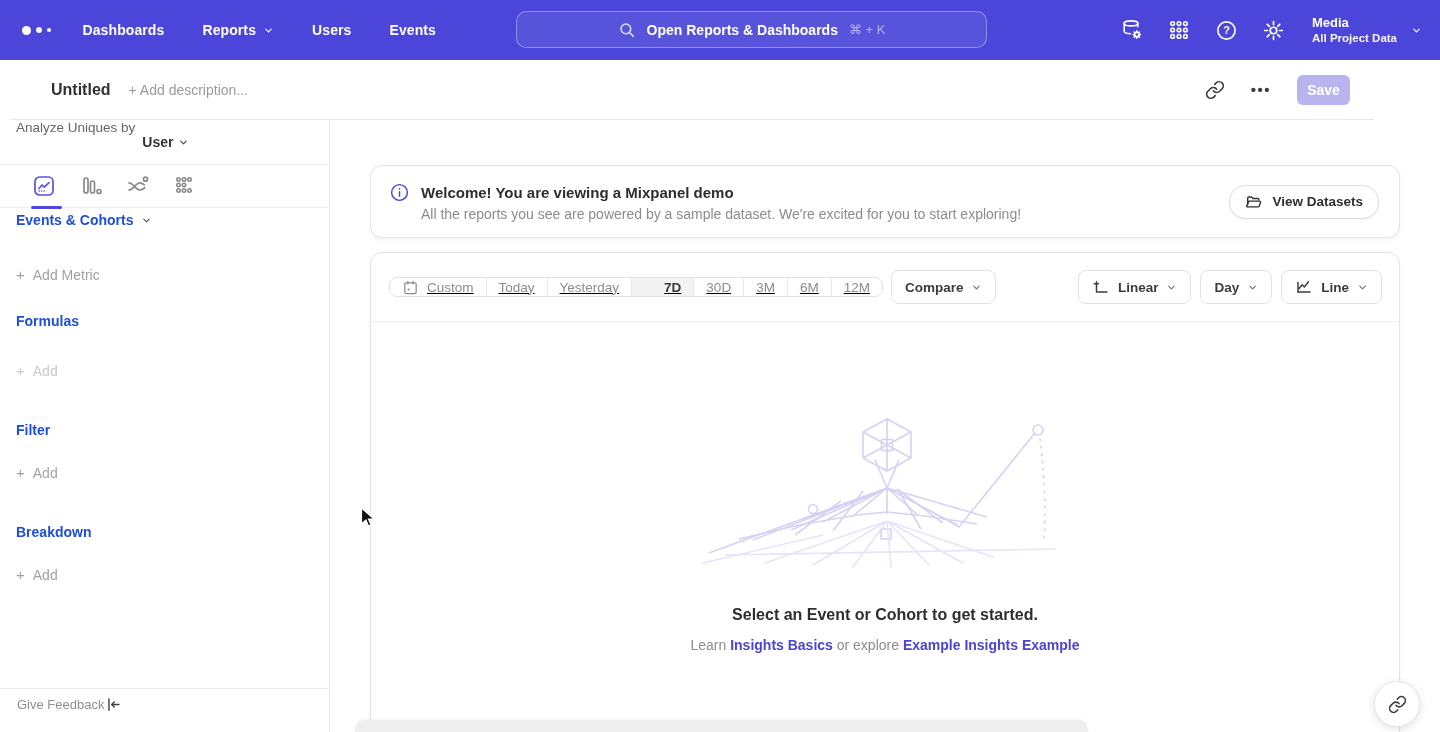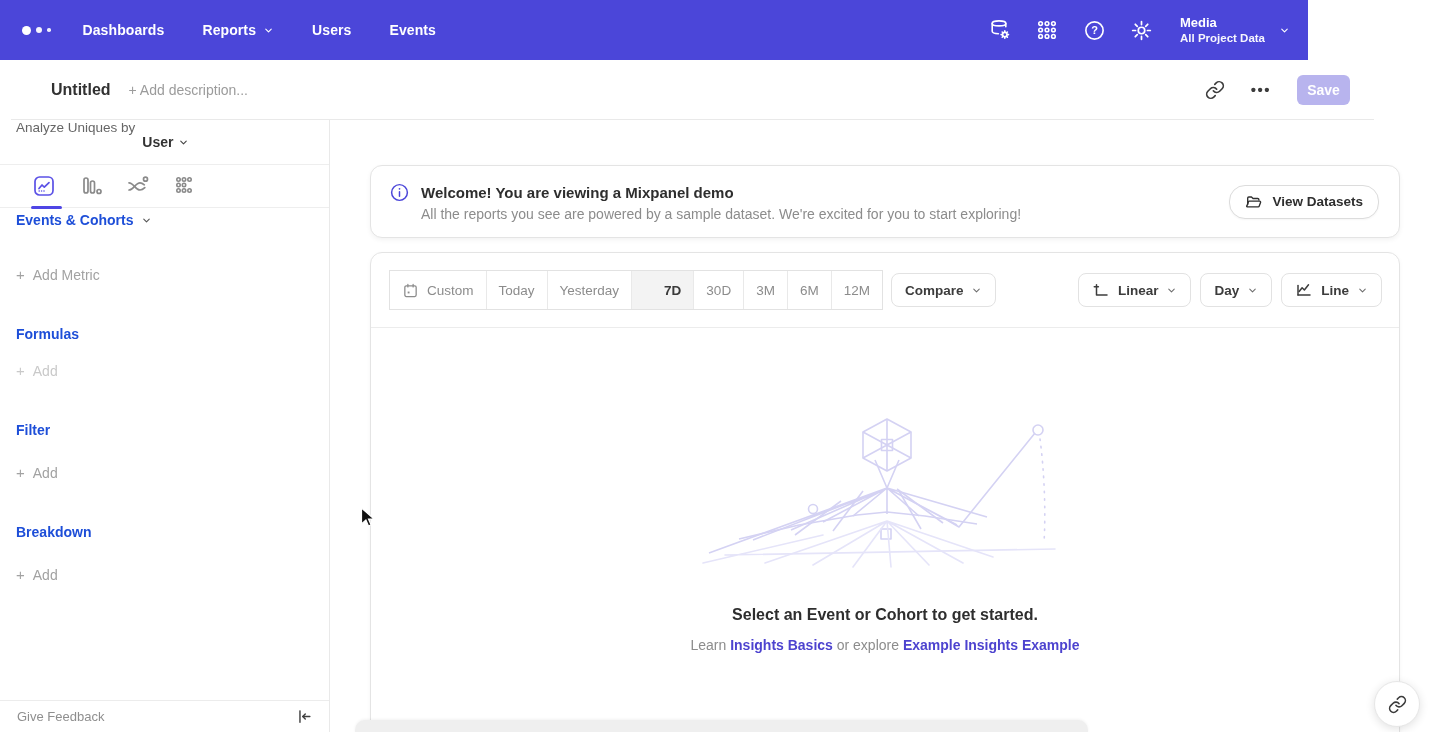--- a/index.html
+++ b/index.html
@@ -1,20 +1,20 @@
 <!DOCTYPE html>
 <html><head>
 <meta charset="utf-8">
 <style>
   * { margin:0; padding:0; box-sizing:border-box; }
   html,body { width:1440px; height:732px; overflow:hidden; background:#fff;
     font-family:"Liberation Sans", sans-serif; -webkit-font-smoothing:antialiased; }
 
   
-  .topnav { position:absolute; left:0; top:0; width:1308px; height:60px;
+  .topnav { position:absolute; left:0; top:0; width:1440px; height:60px;
     background:#4b46d9; display:flex; align-items:center; color:#fff; z-index:30; }
   .logo { margin-left:22px; display:flex; align-items:center; gap:5px; cursor:pointer; }
   .logo .d1{width:9px;height:9px;border-radius:50%;background:#fff;}
   .logo .d2{width:6px;height:6px;border-radius:50%;background:#fff;opacity:.95;}
   .logo .d3{width:3.5px;height:3.5px;border-radius:50%;background:#fff;opacity:.9;}
   .nav-items { display:flex; align-items:center; gap:38px; margin-left:32px; }
   .nav-item { font-size:14px; font-weight:600; letter-spacing:.1px; display:flex;
     align-items:center; gap:7px; cursor:pointer; white-space:nowrap; }
   .chev { width:11px; height:11px; }
   .nav-search { position:absolute; left:516px; top:11px; width:471px; height:37px;
@@ -52,44 +52,44 @@
     padding-left:32px; gap:23px; position:relative; }
   .sb-tab { width:24px; height:24px; cursor:pointer; }
   .tab-underline { position:absolute; left:31px; bottom:-2px; width:31px; height:3px;
     background:#4f46e5; border-radius:2px; }
   .sb-abs { position:absolute; left:16px; display:flex; align-items:center; gap:8px; }
   .sb-head { font-size:14px; font-weight:700; color:#1d4ed8; }
   .sb-add { font-size:14px; cursor:pointer; }
   .sb-add .plus { font-size:15px; }
   .c-grey { color:#a2a2a2; }
   .c-light { color:#c9c9c9; }
-  .sb-footer { position:absolute; left:0; right:0; bottom:0; height:32px; border-top:1px solid #ececec;
-    display:flex; align-items:center; justify-content:space-between; padding:0 17px; }
+  .sb-footer { position:absolute; left:0; right:0; bottom:12px; height:32px; border-top:1px solid #ececec;
+    display:flex; align-items:center; padding:0 17px; }
   .feedback { font-size:13px; color:#8f8f8f; cursor:pointer; }
   .collapse { width:17px; height:17px; color:#3f3f3f; cursor:pointer; }
 
   
   .main { position:absolute; left:330px; top:120px; right:0; bottom:0; background:#fff; overflow:hidden; }
   .banner { position:absolute; left:40px; top:45px; width:1030px; height:73px; background:#fff;
     border:1px solid #e4e4e4; border-radius:12px; box-shadow:0 2px 5px rgba(0,0,0,.05);
     display:flex; align-items:center; padding:0 20px 0 18px; }
   .binfo { width:21px; height:21px; flex:0 0 auto; margin-right:11px; align-self:flex-start; margin-top:16px; }
   .btexts .bt1 { font-size:15px; font-weight:700; color:#2e2e2e; margin-top:2px; }
   .btexts .bt2 { font-size:14px; color:#8c8c8c; margin-top:5px; }
   .view-datasets { margin-left:auto; height:31px; border:1px solid #dcdcdc; border-radius:16px;
     background:#fff; display:flex; align-items:center; gap:9px; padding:16px 15px; cursor:pointer;
     font-size:13.5px; font-weight:700; color:#2f2f2f; box-shadow:0 1px 2px rgba(0,0,0,.04); }
 
   .chart-card { position:absolute; left:40px; top:132px; width:1030px; height:560px; background:#fff;
     border:1px solid #e4e4e4; border-radius:12px; box-shadow:0 2px 5px rgba(0,0,0,.04); }
   .controls { display:flex; align-items:center; justify-content:space-between;
     padding:17px 17px 17px 18px; border-bottom:1px solid #ececec; }
   .ctrl-left { display:flex; align-items:center; gap:8px; }
-  .seg { display:flex; align-items:stretch; height:40px; border:1px solid #e2e2e2; border-radius:0;
-    overflow:hidden; background:#fff; }
+  .seg { display:flex; align-items:stretch; height:20px; border:1px solid #e2e2e2; border-radius:8px;
+    overflow:hidden; background:#fff;text-decoration:underline; }
   .seg-cell { display:flex; align-items:center; gap:8px; padding:0 12px; font-size:13.5px;
     color:#8c8c8c; cursor:pointer; border-left:1px solid #e9e9e9; white-space:nowrap; }
   .seg-cell:first-child { border-left:none; }
   .seg-cell.sel { background:#f3f3f3; color:#3a3a3a; font-weight:700;padding-left:32px; }
   .btn { height:34px; border:1px solid #e2e2e2; border-radius:8px; background:#fff; display:flex;
     align-items:center; gap:8px; padding:0 13px; font-size:13.5px; color:#3c3c3c; font-weight:600;
     cursor:pointer; }
   .ctrl-right { display:flex; align-items:center; gap:9px; }
   .dim-chev { color:#6c6c6c; }
 
@@ -126,20 +126,28 @@
         </svg>
     </div>
     <div class="nav-item">
         <span>Users</span>
       </div>
     <div class="nav-item">
         <span>Events</span>
       </div>
   </div>
 
+  <div class="nav-search">
+    <svg width="18" height="18" viewBox="0 0 24 24">
+        <circle cx="10.5" cy="10.5" r="6.5" fill="none" stroke="rgba(255,255,255,.8)" stroke-width="2"></circle>
+        <path d="M15.3 15.3L20.5 20.5" stroke="rgba(255,255,255,.8)" stroke-width="2" stroke-linecap="round"></path>
+      </svg>
+    <span class="ph">Open Reports &amp; Dashboards</span>
+    <span class="sc">⌘ + K</span>
+  </div>
 
   <div class="nav-right">
     <div class="nav-icon">
       <svg width="24" height="24" viewBox="0 0 24 24" fill="none" stroke="#fff" stroke-width="1.6" stroke-linecap="round">
         <ellipse cx="11" cy="5.4" rx="6.8" ry="2.5"></ellipse>
         <path d="M4.2 5.4v7.8c0 1.3 2.7 2.4 6.2 2.5"></path>
         <path d="M17.8 5.4v3.4"></path>
         <circle cx="16.8" cy="16.6" r="2.2"></circle>
         <path d="M16.8 12.9v1.1M16.8 19.2v1.1M20.5 16.6h-1.1M14.2 16.6h-1.1M19.4 14l-.8.8M15 18.4l-.8.8M19.4 19.2l-.8-.8M15 14.8l-.8-.8"></path>
       </svg>
@@ -241,21 +249,21 @@
     <svg class="chev" viewBox="0 0 24 24">
         <path d="M6 9l6 6 6-6" fill="none" stroke="#555" stroke-width="2.4" stroke-linecap="round" stroke-linejoin="round"></path>
       </svg>
   </div>
 
   <div class="sb-abs sb-add c-grey" style="top:146px;">
     <span class="plus">+</span>
     <span>Add Metric</span>
   </div>
 
-  <div class="sb-abs" style="top:206px;">
+  <div class="sb-abs" style="top:193px;">
     <span class="sb-head">Formulas</span>
   </div>
   <div class="sb-abs sb-add c-light" style="top:242px;">
     <span class="plus">+</span>
     <span>Add</span>
   </div>
 
   <div class="sb-abs" style="top:302px;">
     <span class="sb-head">Filter</span>
   </div>

